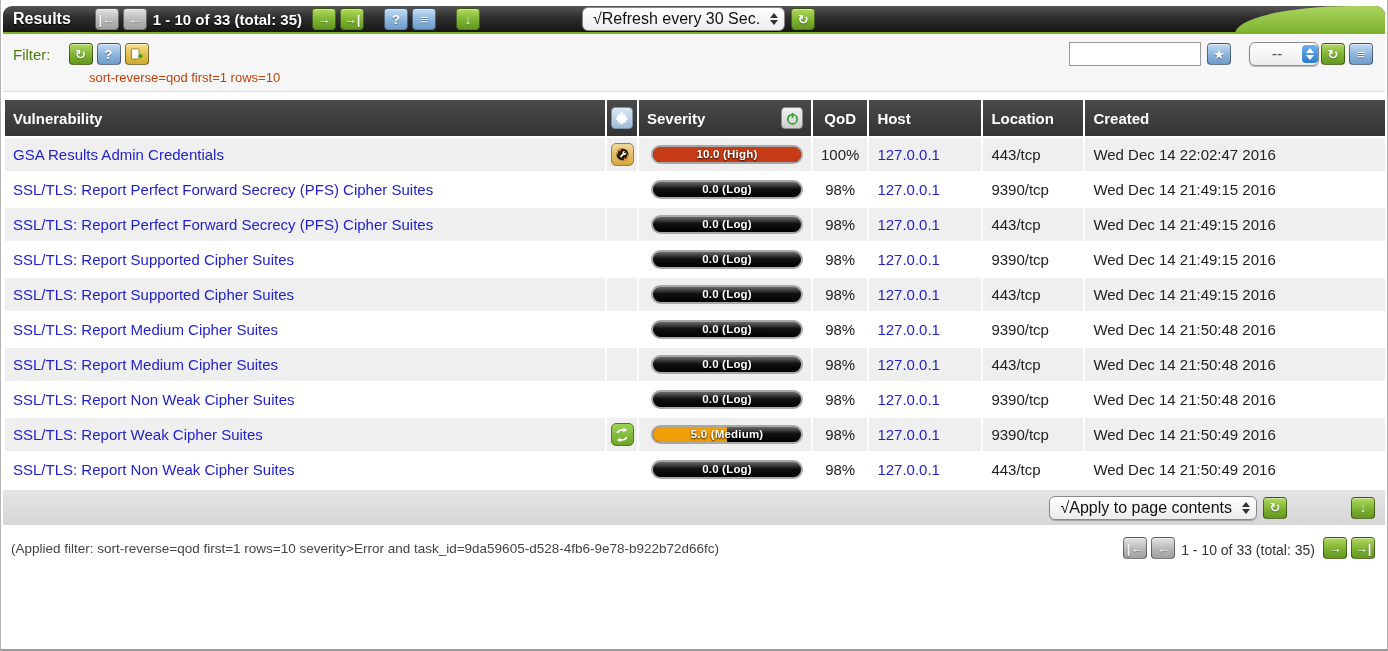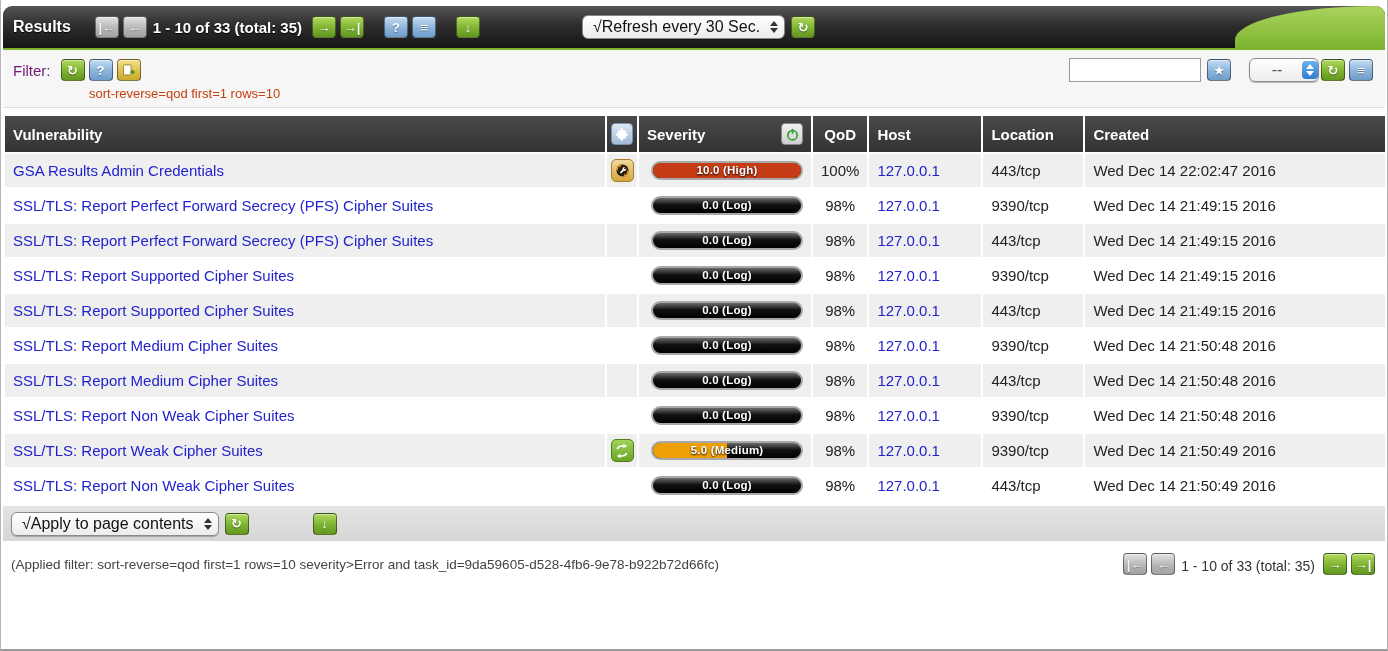--- a/index.html
+++ b/index.html
@@ -1,21 +1,21 @@
 <!DOCTYPE html>
 <html><head>
 <meta charset="utf-8">
 <style>
   * { box-sizing: border-box; margin: 0; padding: 0; }
   html, body { width: 1388px; background: #fff; }
   body { font-family: "Liberation Sans", "DejaVu Sans", sans-serif; color: #222; }
   .page { width: 1388px; height: 651px; border-left: 1px solid #b5b5b5; border-right: 1px solid #b5b5b5; border-bottom: 2px solid #9a9a9a; padding-top: 6px; overflow: hidden; background: #fff; }
 
   
-  .topbar { position: relative; height: 44px; margin: 0 2px; background: linear-gradient(180deg, #555 0%, #2e2e2e 45%, #151515 100%); border-radius: 9px 9px 0 0; border-bottom: 2px solid #7fb12a; display: flex; align-items: center; padding: 0 10px; overflow: hidden; }
+  .topbar { position: relative; height: 28px; margin: 0 2px; background: linear-gradient(180deg, #555 0%, #2e2e2e 45%, #151515 100%); border-radius: 9px 9px 0 0; border-bottom: 2px solid #7fb12a; display: flex; align-items: center; padding: 0 10px; overflow: hidden; }
   .swoosh { position: absolute; right: 0; top: 0; bottom: -2px; width: 150px; background: linear-gradient(180deg, #aad45e 0%, #7cb22e 100%); border-top-left-radius: 150px 36px; border-top-right-radius: 9px; }
   .topbar-title { color: #fff; font-weight: bold; font-size: 16px; margin-right: 22px; text-shadow: 0 1px 1px #000; }
   .pager-text { color: #fff; font-weight: bold; font-size: 15px; margin: 0 8px 0 4px; text-shadow: 0 1px 1px #000; white-space: nowrap; }
 
   .ibtn { display: inline-flex; align-items: center; justify-content: center; width: 24px; height: 22px; border-radius: 4px; border: 1px solid rgba(0,0,0,.45); font-weight: bold; font-size: 13px; color: #fff; cursor: pointer; margin: 0 2px; flex: none; box-shadow: inset 0 1px 0 rgba(255,255,255,.45); text-shadow: 0 1px 1px rgba(0,0,0,.4); }
   .ibtn.green { background: linear-gradient(180deg, #b1d95e 0%, #7db331 55%, #639721 100%); }
   .ibtn.blue  { background: linear-gradient(180deg, #c4dcf2 0%, #8cb4dc 55%, #6f9cca 100%); }
   .ibtn.gray  { background: linear-gradient(180deg, #e2e2e2 0%, #b4b4b4 60%, #a2a2a2 100%); color: #f4f4f4; }
   .ibtn.gold  { background: linear-gradient(180deg, #f4e08a 0%, #ddbc48 60%, #cfa92f 100%); }
   .ibtn .mini-svg { display: block; }
@@ -26,21 +26,21 @@
   .mac-arrows i { display: block; width: 0; height: 0; border-left: 4px solid transparent; border-right: 4px solid transparent; }
   .mac-arrows .up { border-bottom: 5px solid #333; margin-bottom: 2px; }
   .mac-arrows .dn { border-top: 5px solid #333; }
   .mac-arrows.blue { background: linear-gradient(180deg, #6cb0ef, #2f7ccc); border-radius: 4px; padding: 3px 4px; margin-left: 8px; margin-right: -2px; }
   .mac-arrows.blue .up { border-bottom-color: #fff; }
   .mac-arrows.blue .dn { border-top-color: #fff; }
 
   
   .filterbar { margin: 0 2px; background: #f6f6f6; border-bottom: 1px solid #e0e0e0; padding: 8px 10px 6px 10px; }
   .filter-row { display: flex; align-items: center; }
-  .filter-label { font-size: 15px; color: #701a75; }
+  .filter-label { font-size: 15px; color: #4d7c0f; margin-right: 8px; }
   .filter-input { width: 505px; height: 25px; border: 1px solid #888; font-size: 13.5px; padding: 0 5px; font-family: "Liberation Sans", "DejaVu Sans", sans-serif; background: #fff; color: #111; }
   .filter-sub { font-size: 13px; color: #c2410c; margin: 4px 0 0 76px; }
   .filter-spacer { flex: 1; }
   .saved-input { width: 132px; height: 24px; border: 1px solid #999; background: #fff; margin-right: 4px; font-size: 13px; padding: 0 5px; }
   .gap8 { width: 8px; flex: none; }
   .gap16 { width: 16px; flex: none; }
 
   
   table.results { width: 1384px; margin: 6px 2px 0 2px; border-collapse: separate; border-spacing: 2px; background: #fff; font-size: 15px; }
   th { background: linear-gradient(180deg, #4a4a4a, #333); color: #fff; font-weight: bold; text-align: left; padding: 7px 8px; font-size: 15px; white-space: nowrap; }
@@ -63,21 +63,21 @@
   .sevbar { position: relative; width: 152px; height: 19px; border: 2px solid #a8a8a8; border-radius: 10px; background: linear-gradient(180deg, #6b6b6b 0%, #111 45%, #000 100%); overflow: hidden; margin: 0 auto 0 4px; }
   .sevfill { position: absolute; left: 0; top: 0; bottom: 0; }
   .sevlabel { position: relative; text-align: center; color: #fff; font-weight: bold; font-size: 11.5px; line-height: 15px; text-shadow: 0 1px 2px rgba(0,0,0,.95); letter-spacing: .2px; }
 
   
   .sticon { display: inline-flex; align-items: center; justify-content: center; width: 23px; height: 23px; border-radius: 5px; }
   .sticon.gold { background: linear-gradient(180deg, #f0d9a0, #d3a53f); border: 1px solid #a87f20; }
   .sticon.greenbg { background: linear-gradient(180deg, #9fd35a, #6aa526); border: 1px solid #4e7f15; }
 
   
-  .tfootbar { margin: 2px 2px 0 2px; height: 35px; background: linear-gradient(180deg, #e4e4e4, #d6d6d6); display: flex; align-items: center; padding: 0 8px; }
+  .tfootbar { margin: 2px 2px 0 2px; height: 35px; background: linear-gradient(180deg, #e4e4e4, #d6d6d6); display: flex; align-items: center; justify-content: flex-end; padding: 0 8px; }
 
   
   .statusbar { display: flex; align-items: center; margin: 12px 2px 0 2px; padding: 0 8px; }
   .applied-filter { font-size: 13.5px; color: #444; flex: 1; }
   .status-pager { display: flex; align-items: center; }
   .status-pager .pager-text2 { color: #333; font-size: 14px; margin: 4px 6px 0 4px; white-space: nowrap; }
 </style>
 </head>
 <body>
 

